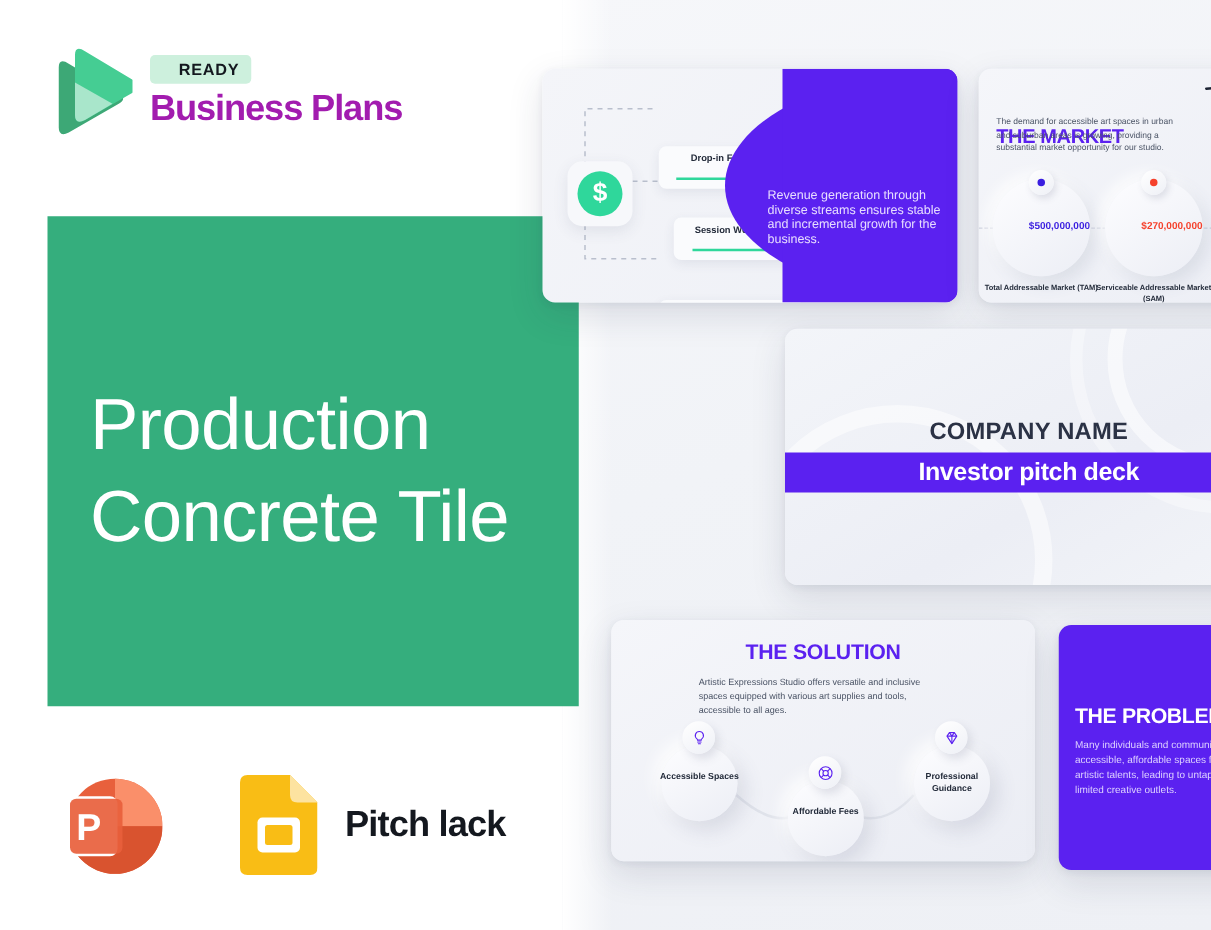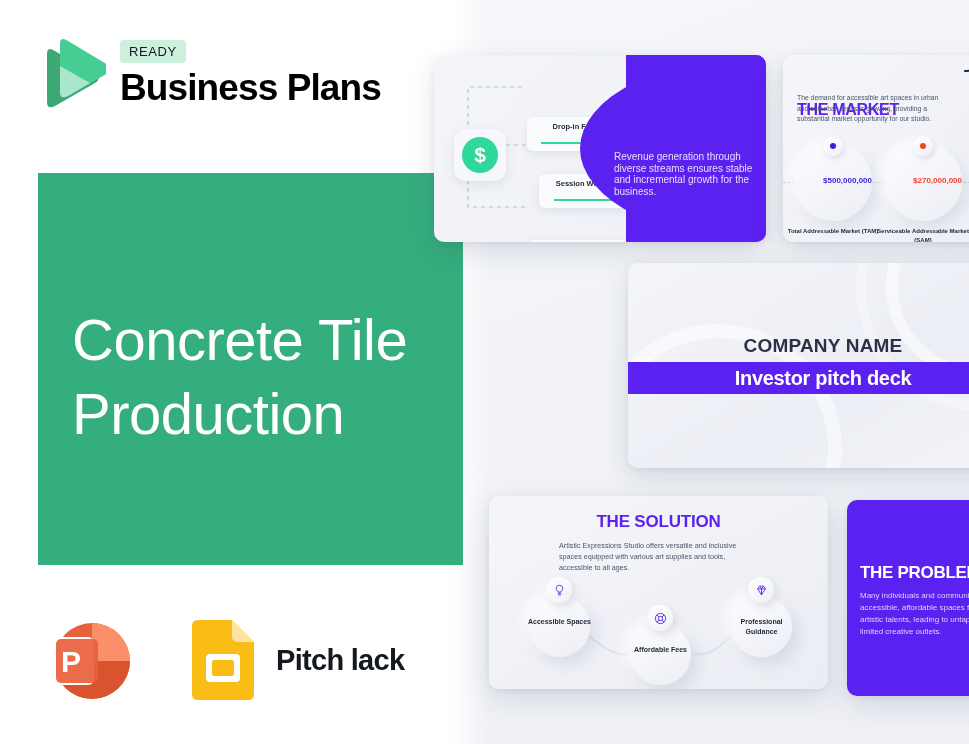--- a/index.html
+++ b/index.html
@@ -32,25 +32,25 @@
     color:#ffffff;font-size:58px;line-height:74px;font-weight:400;
     letter-spacing:-0.5px;
   }
 
   
   .brand{position:absolute;left:38px;top:36px;display:flex;align-items:center;}
   .logo-mark{position:relative;width:68px;height:76px;flex:0 0 auto;}
   .brand-text{margin-left:14px;}
   .ready-badge{
     display:inline-block;background:#cdf0dd;color:#14181f;
-    font-size:13px;font-weight:400;letter-spacing:.6px;
-    padding:4px 9px 4px 9px;border-radius:4px;
+    font-size:13px;font-weight:700;letter-spacing:.6px;
+    padding:4px 9px 4px 23px;border-radius:4px;
   }
   .brand-name{
-    margin-top:4px;color:#000000;font-size:37px;font-weight:700;
+    margin-top:4px;color:#a21caf;font-size:29px;font-weight:700;
     letter-spacing:-0.9px;white-space:nowrap;
   }
 
   
   .formats{position:absolute;left:40px;top:617px;display:flex;align-items:center;}
   .ppt-icon{position:relative;width:90px;height:86px;flex:0 0 auto;}
   .slides-icon{position:relative;width:62px;height:80px;margin-left:62px;flex:0 0 auto;}
   .formats-label{
     margin-left:22px;color:#14181f;font-size:29px;font-weight:700;letter-spacing:-0.7px;
   }
@@ -175,22 +175,22 @@
 </head>
 <body>
 
 <div class="stage">
 
   <div class="bg-panel"></div>
   <div class="bg-panel-fade"></div>
 
   <div class="hero"></div>
   <div class="hero-title">
+    <div>Production</div>
     <div>Concrete Tile</div>
-    <div>Production</div>
   </div>
 
   <div class="brand">
     <div class="logo-mark">
       <svg viewBox="0 0 68 76" width="68" height="76">
         <path d="M9 18 L9 66 Q9 74 17 70 L57 47 Q64 43 57 39 L17 15 Q9 10 9 18 Z" fill="#3da876"></path>
         <path d="M22 8 L22 56 Q22 64 30 60 L70 37 Q77 33 70 29 L30 5 Q22 0 22 8 Z" fill="#45cd93"></path>
         <path d="M22 30 L22 56 Q22 64 30 60 L52 47 Z" fill="#a9e6cb"></path>
       </svg>
     </div>

